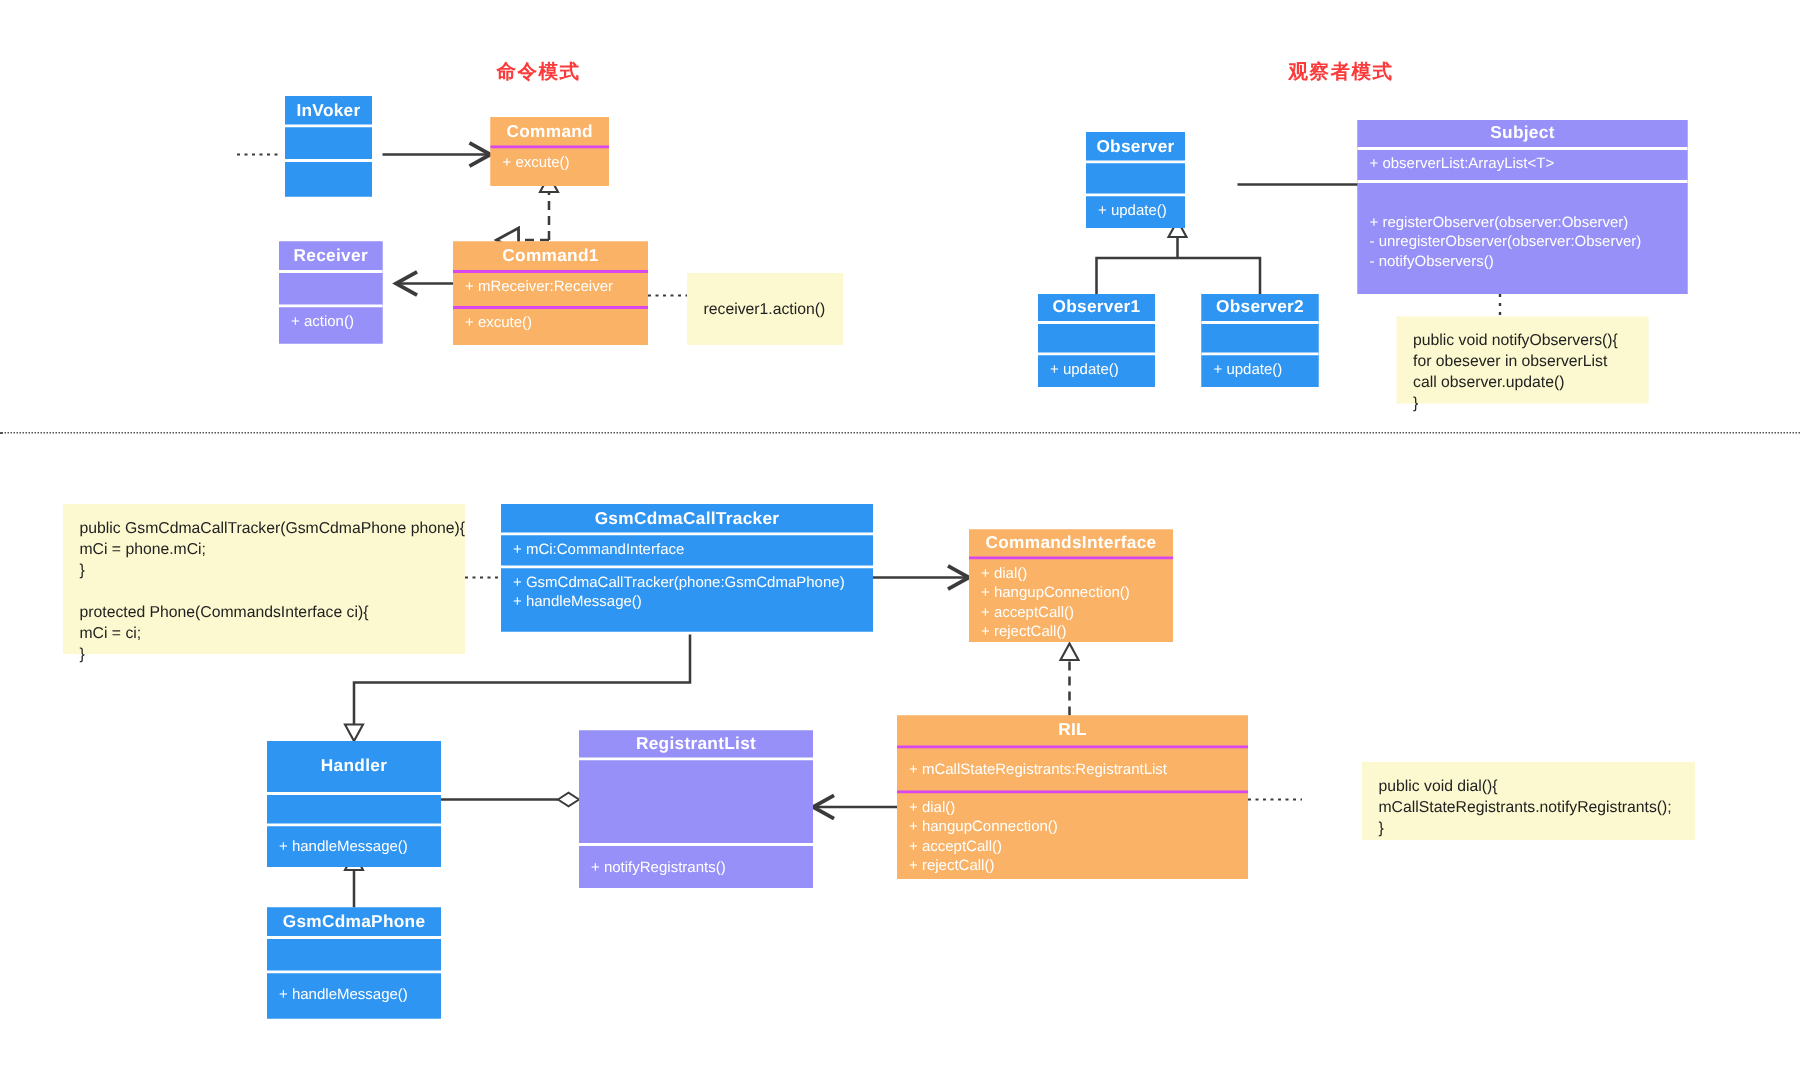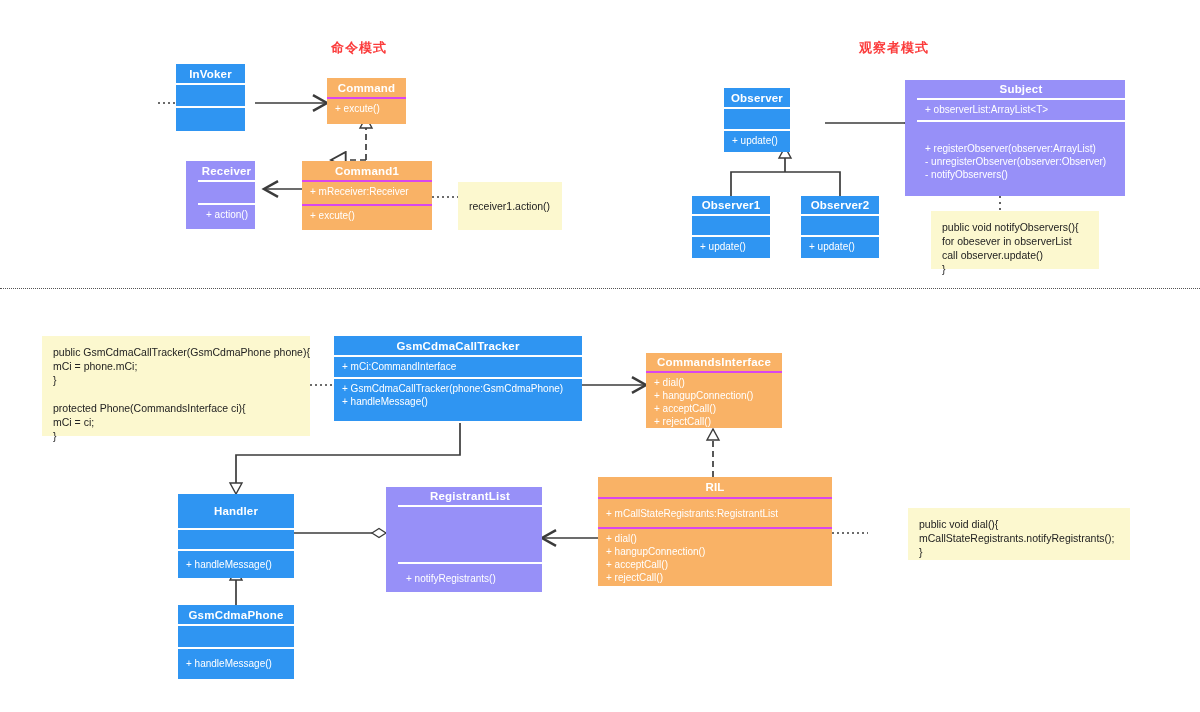--- a/index.html
+++ b/index.html
@@ -27,21 +27,21 @@
 
   
   .c-blue{background:#2f95f2;}
   .c-blue .row{background:#2f95f2;border-bottom:2px solid #ffffff;}
   .c-blue .row.last{border-bottom:none;}
   
   .c-orange{background:#f9b266;}
   .c-orange .row{background:#f9b266;border-bottom:2px solid #d946ef;}
   .c-orange .row.last{border-bottom:none;}
   
-  .c-purple{background:#9790f8;padding-left:12px;}
+  .c-purple{background:#9790f8;}
   .c-purple .row{background:#9790f8;border-bottom:2px solid #ffffff;}
   .c-purple .row.last{border-bottom:none;}
 
   
   .note{
     position:absolute;box-sizing:border-box;
     background:#fcf8cf;color:#222222;
     font-size:10.5px;line-height:14px;
     padding:9px 11px;white-space:pre;
     font-family:"Liberation Sans","DejaVu Sans",sans-serif;
@@ -124,21 +124,21 @@
 
     <line x1="832" y1="533" x2="868" y2="533" stroke-width="1.4" stroke-dasharray="2 3"></line>
   </svg>
 
   <div class="divider"></div>
 
   <div class="sect-title" style="left:331px;top:39px;">命令模式</div>
   <div class="sect-title" style="left:859px;top:39px;">观察者模式</div>
 
 
-  <div class="uml c-blue" style="left:176px;top:64px;width:69px;">
+  <div class="uml c-blue" style="left:190px;top:64px;width:58px;">
     <div class="row title" style="height:21px;">InVoker</div>
     <div class="row empty" style="height:23px;"></div>
     <div class="row empty last" style="height:23px;"></div>
   </div>
 
   <div class="uml c-orange" style="left:327px;top:78px;width:79px;">
     <div class="row title" style="height:21px;">Command</div>
     <div class="row ops last" style="height:25px;">+ excute()</div>
   </div>
 
@@ -158,21 +158,21 @@
 
   <div class="uml c-blue" style="left:724px;top:88px;width:66px;">
     <div class="row title" style="height:21px;">Observer</div>
     <div class="row empty" style="height:22px;"></div>
     <div class="row ops last" style="height:21px;">+ update()</div>
   </div>
 
   <div class="uml c-purple" style="left:905px;top:80px;width:220px;">
     <div class="row title" style="height:20px;">Subject</div>
     <div class="row attrs" style="height:22px;">+ observerList:ArrayList&lt;T&gt;</div>
-    <div class="row ops last" style="height:74px;padding-top:20px;"><span>+ registerObserver(observer:ArrayList)</span>
+    <div class="row ops last" style="height:74px;padding-top:20px;"><span>+ registerObserver(observer:Observer)</span>
 <span>- unregisterObserver(observer:Observer)</span>
 <span>- notifyObservers()</span></div>
   </div>
 
   <div class="uml c-blue" style="left:692px;top:196px;width:78px;">
     <div class="row title" style="height:20px;">Observer1</div>
     <div class="row empty" style="height:21px;"></div>
     <div class="row ops last" style="height:21px;">+ update()</div>
   </div>
 

